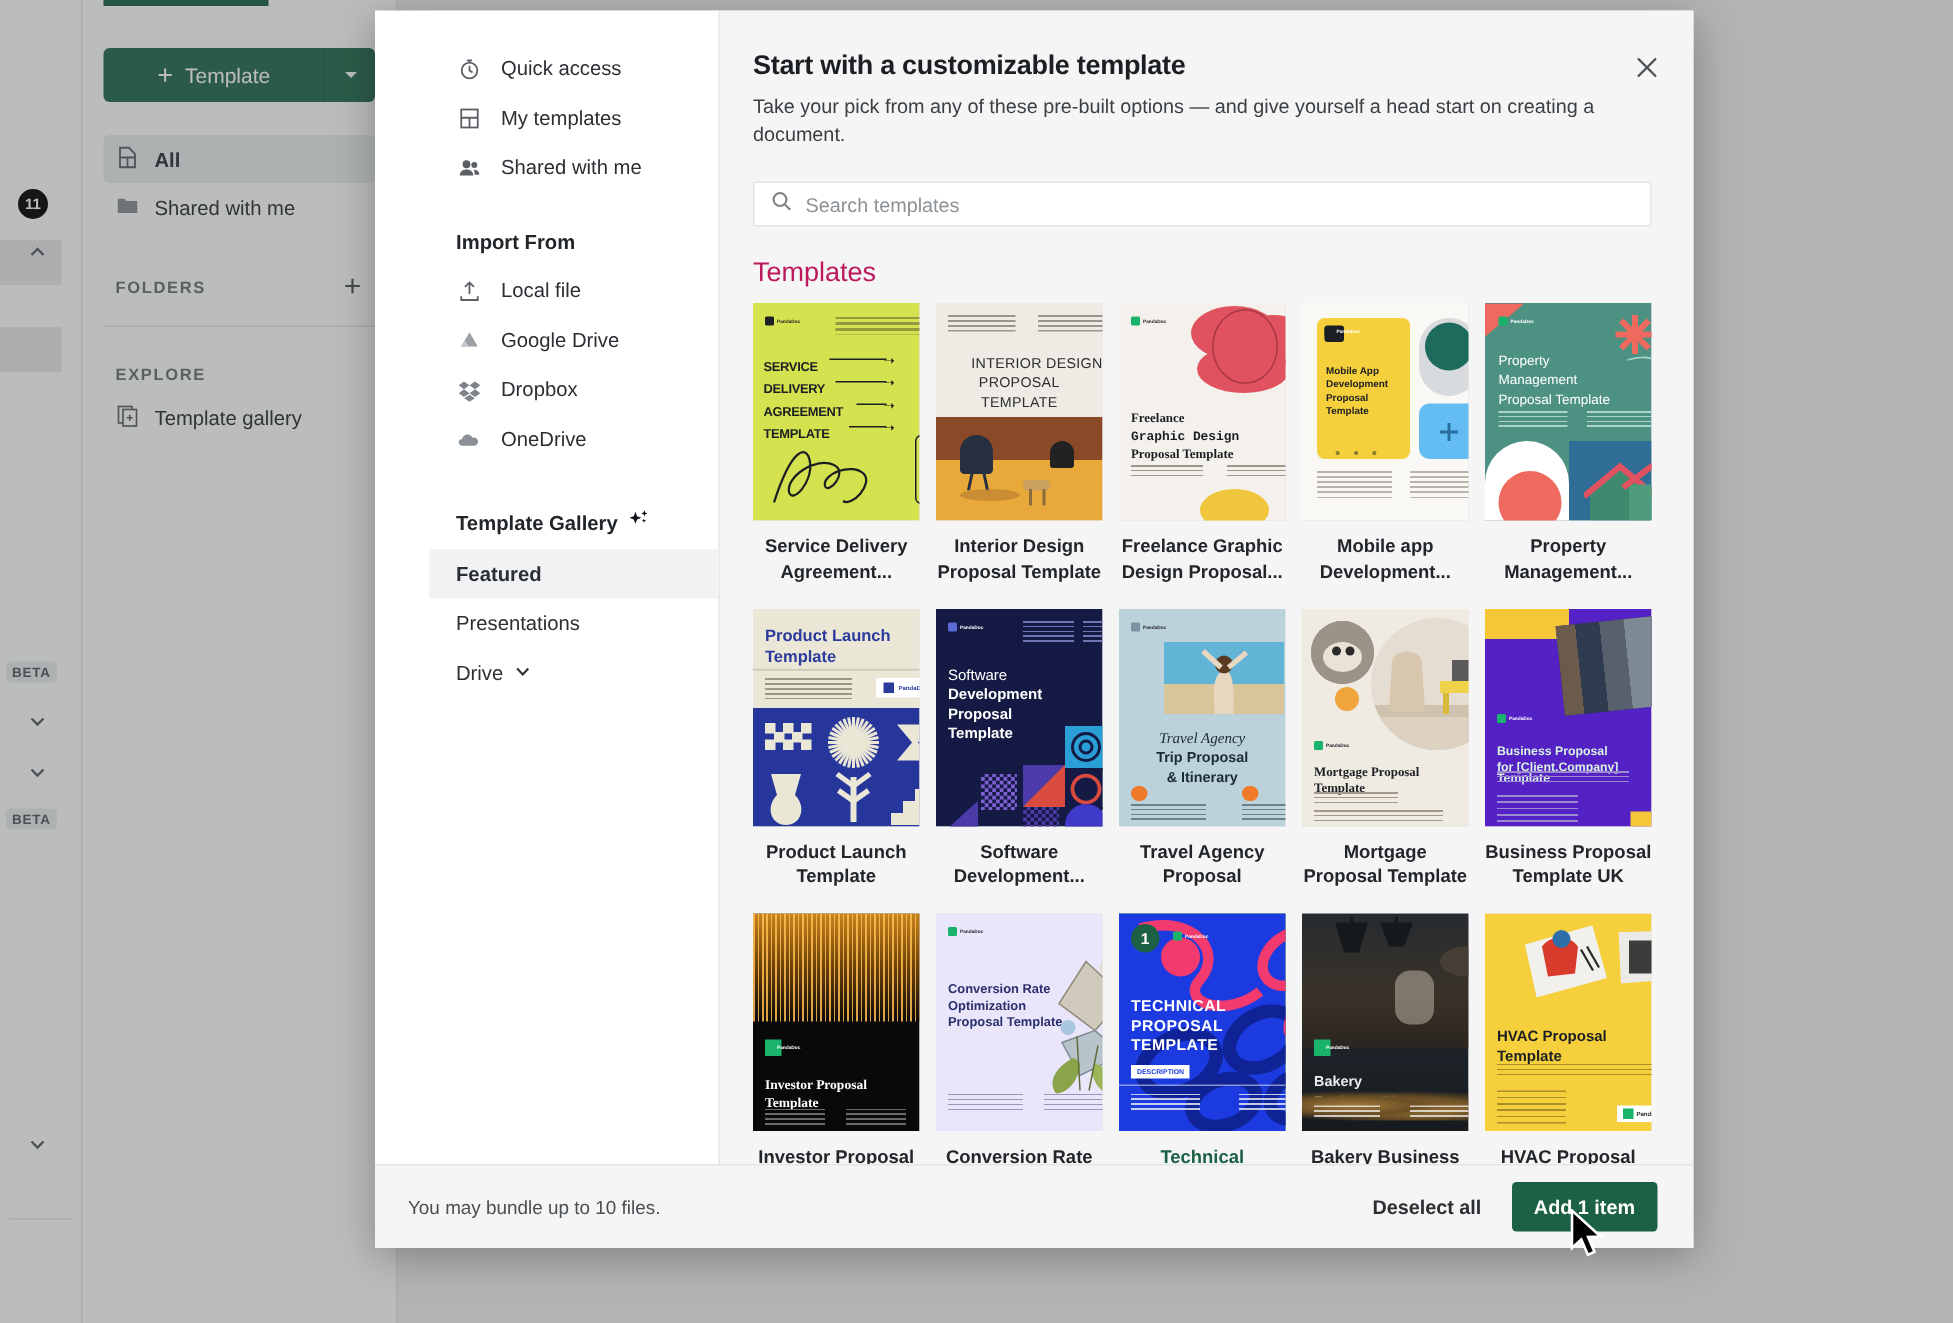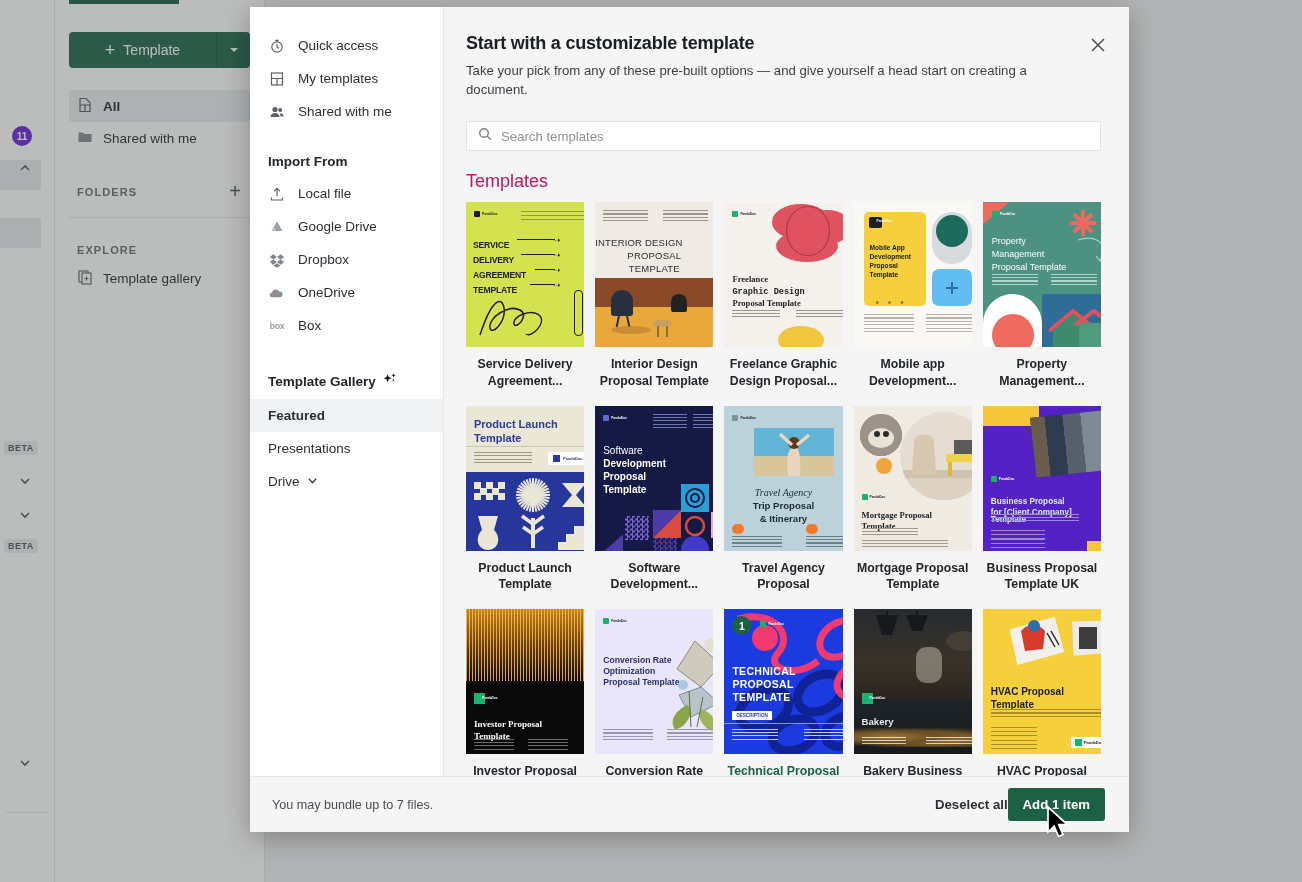--- a/index.html
+++ b/index.html
@@ -19,21 +19,21 @@
   .bg-rail {
     width: 55px; height: 882px;
     background: #ffffff;
     border-right: 1px solid #e4e6e8;
     position: relative;
     flex: 0 0 55px;
   }
   .rail-badge {
     position: absolute; left: 12px;
     width: 20px; height: 20px; border-radius: 50%;
-    background: #6d28d9; color: #fff;
+    background: #000000; color: #fff;
     font-size: 10px; font-weight: bold;
     display: flex; align-items: center; justify-content: center;
   }
   .rail-beta {
     position: absolute; left: 4px;
     font-size: 9px; font-weight: bold; letter-spacing: .5px;
     color: #55595e; background: #eceef0;
     padding: 2px 4px; border-radius: 3px;
   }
   .rail-chev {
@@ -99,21 +99,21 @@
 
   
   #modal {
     position: absolute; left: 250px; top: 7px;
     width: 879px; height: 825px;
     background: #ffffff;
     box-shadow: 0 6px 26px rgba(0,0,0,.28);
     display: flex; flex-direction: column;
     overflow: hidden;
   }
-  .modal-body { flex: 1; display: flex; min-height: 0; }
+  .modal-body { flex: 1; display: flex; min-height: 0; padding-left: 36px; }
 
   .m-side {
     width: 194px; flex: 0 0 194px;
     background: #fff;
     border-right: 1px solid #e6e7e9;
     padding: 22px 0 0 0;
   }
   .m-side-item {
     display: flex; align-items: center; gap: 12px;
     height: 33px; padding: 0 18px;
@@ -188,21 +188,21 @@
   .pd-sq { width: 6px; height: 6px; border-radius: 1px; }
 
   .m-footer {
     height: 56px; flex: 0 0 56px;
     background: #f5f5f6;
     border-top: 1px solid #e4e5e7;
     display: flex; align-items: center;
     padding: 0 24px 0 22px;
   }
   .foot-note { font-size: 12.6px; color: #4a4f54; }
-  .foot-right { margin-left: auto; display: flex; align-items: center; }
+  .foot-right { margin-left: auto; display: flex; align-items: center; gap: 20px; }
   .deselect { font-size: 13.2px; font-weight: bold; color: #2b2f33; }
   .add-btn {
     background: #1d6145; color: #fff;
     font-size: 13.2px; font-weight: bold;
     padding: 9px 15px; border-radius: 3px;
   }
   .close-x {
     position: absolute; right: 20px; top: 27px;
     width: 22px; height: 22px; color: #4a4f54;
     display: flex; align-items: center; justify-content: center;
@@ -387,24 +387,20 @@
 
       <div class="m-side-item">
         <span class="m-icn">
           <svg width="16" height="16" viewBox="0 0 16 16">
               <path d="M3.3 12.2c-1.4 0-2.5-1-2.5-2.3s1-2.3 2.3-2.3c.3-1.7 1.8-3 3.6-3 1.5 0 2.8.9 3.3 2.2.3-.1.6-.2.9-.2 1.5 0 2.8 1.2 2.8 2.8s-1.3 2.8-2.8 2.8z" fill="#8b9096"></path>
             </svg>
         </span>
         <span>OneDrive</span>
       </div>
 
-      <div class="m-side-item">
-        <span class="m-icn" style="font-size:9px;color:#9aa0a6;font-weight:bold;letter-spacing:-.3px">box</span>
-        <span>Box</span>
-      </div>
 
       <div class="m-side-head" style="margin-top:30px">
         <span>Template Gallery</span>
         <span>
           <svg width="16" height="16" viewBox="0 0 16 16" fill="#111418">
               <path d="M5.6 2.2 6.7 5.1 9.6 6.2 6.7 7.3 5.6 10.2 4.5 7.3 1.6 6.2 4.5 5.1z"></path>
               <path d="M11.6 1.2 12.2 2.7 13.7 3.3 12.2 3.9 11.6 5.4 11 3.9 9.5 3.3 11 2.7z"></path>
               <path d="M11.3 6.6 11.7 7.7 12.8 8.1 11.7 8.5 11.3 9.6 10.9 8.5 9.8 8.1 10.9 7.7z"></path>
             </svg>
         </span>
@@ -460,21 +456,21 @@
                 </svg></div>
               <div style="position:absolute;left:108px;top:88px;width:9px;height:46px;border:1.4px solid #1b1f23;border-radius:4px"></div>
             </div>
             <div class="card-label">Service Delivery Agreement...</div>
           </div>
           <div class="card">
             <div class="thumb">
               <div style="position:absolute;inset:0;background:#efeae4"></div>
               <div style="position:absolute;left:8px;top:8px;width:45px;height:11px;background:repeating-linear-gradient(#9b958d 0 1.2px,transparent 1.2px 3.4px)"></div>
               <div style="position:absolute;left:68px;top:8px;width:45px;height:11px;background:repeating-linear-gradient(#9b958d 0 1.2px,transparent 1.2px 3.4px)"></div>
-              <div style="position:absolute;left:0;right:0;text-align:left;top:30px"><span style="font-size:9.5px;color:#2b2f33;letter-spacing:.2px">INTERIOR DESIGN</span></div>
+              <div style="position:absolute;left:0;right:0;text-align:right;top:30px"><span style="font-size:9.5px;color:#2b2f33;letter-spacing:.2px">INTERIOR DESIGN</span></div>
               <div style="position:absolute;left:0;right:0;text-align:center;top:43px"><span style="font-size:9.5px;color:#2b2f33;letter-spacing:.2px">PROPOSAL</span></div>
               <div style="position:absolute;left:0;right:0;text-align:center;top:56px"><span style="font-size:9.5px;color:#2b2f33;letter-spacing:.2px">TEMPLATE</span></div>
               <div style="position:absolute;left:0;right:0;top:76px;height:69px;background:linear-gradient(180deg,#8a4a28 0 42%,#e8a83a 42% 100%)"></div>
               <div style="position:absolute;left:16px;top:88px;width:22px;height:26px;background:#273040;border-radius:11px 11px 3px 3px"></div>
               <div style="position:absolute;left:22px;top:112px;width:2px;height:13px;background:#273040;transform:rotate(12deg)"></div>
               <div style="position:absolute;left:32px;top:112px;width:2px;height:13px;background:#273040;transform:rotate(-12deg)"></div>
               <div style="position:absolute;left:76px;top:92px;width:16px;height:18px;background:#222;border-radius:8px 8px 2px 2px"></div>
               <div style="position:absolute;left:58px;top:118px;width:18px;height:7px;background:#caa05e;border-radius:3px"></div>
               <div style="position:absolute;left:62px;top:124px;width:2px;height:11px;background:#8d6b3a"></div>
               <div style="position:absolute;left:71px;top:124px;width:2px;height:11px;background:#8d6b3a"></div>
@@ -864,21 +860,21 @@
                 </div>
               </div>
             </div>
             <div class="card-label">HVAC Proposal Template</div>
           </div>
         </div>
     </div>
   </div>
 
   <div class="m-footer">
-    <div class="foot-note">You may bundle up to 7 files.</div>
+    <div class="foot-note">You may bundle up to 10 files.</div>
     <div class="foot-right">
       <div class="deselect">Deselect all</div>
       <div class="add-btn">Add 1 item</div>
     </div>
   </div>
 </div>
 
 <div id="cursor">
   <svg width="26" height="36" viewBox="0 0 26 36">
     <path d="M2 1 L2 26 L8.2 20.2 L12.6 30.5 L17 28.6 L12.7 18.6 L21 18.3 Z" fill="#000" stroke="#fff" stroke-width="1.7"></path>

